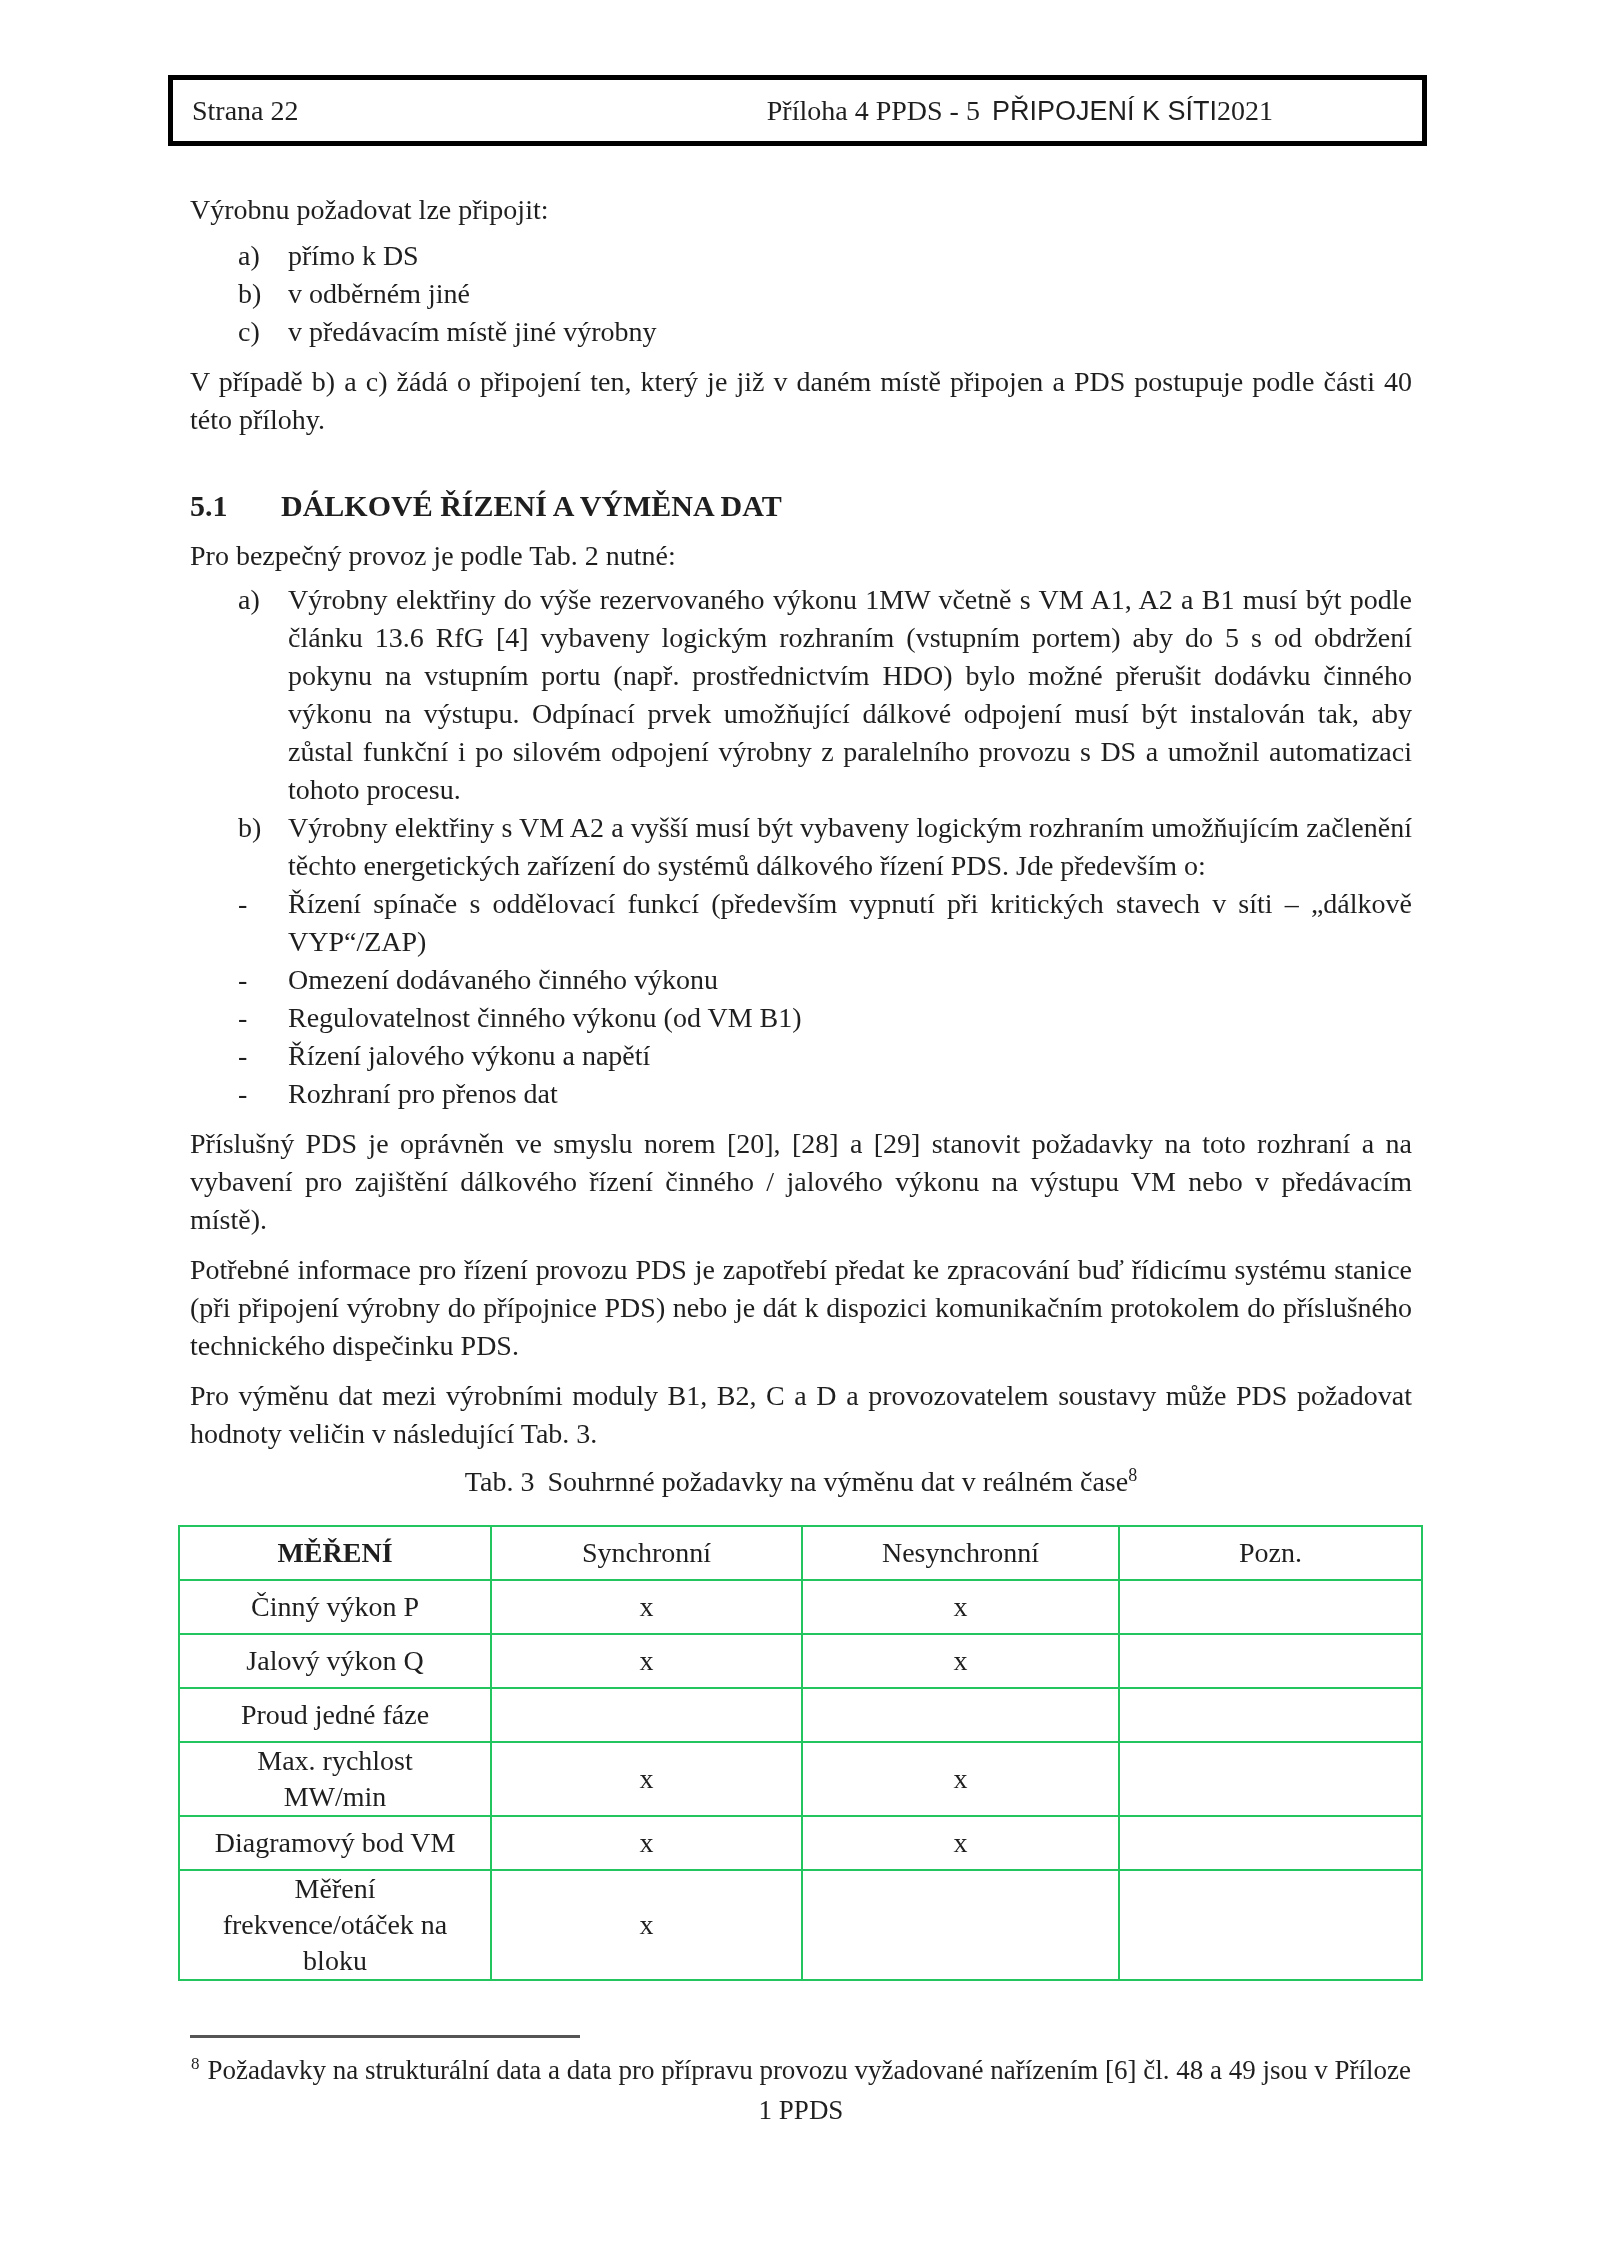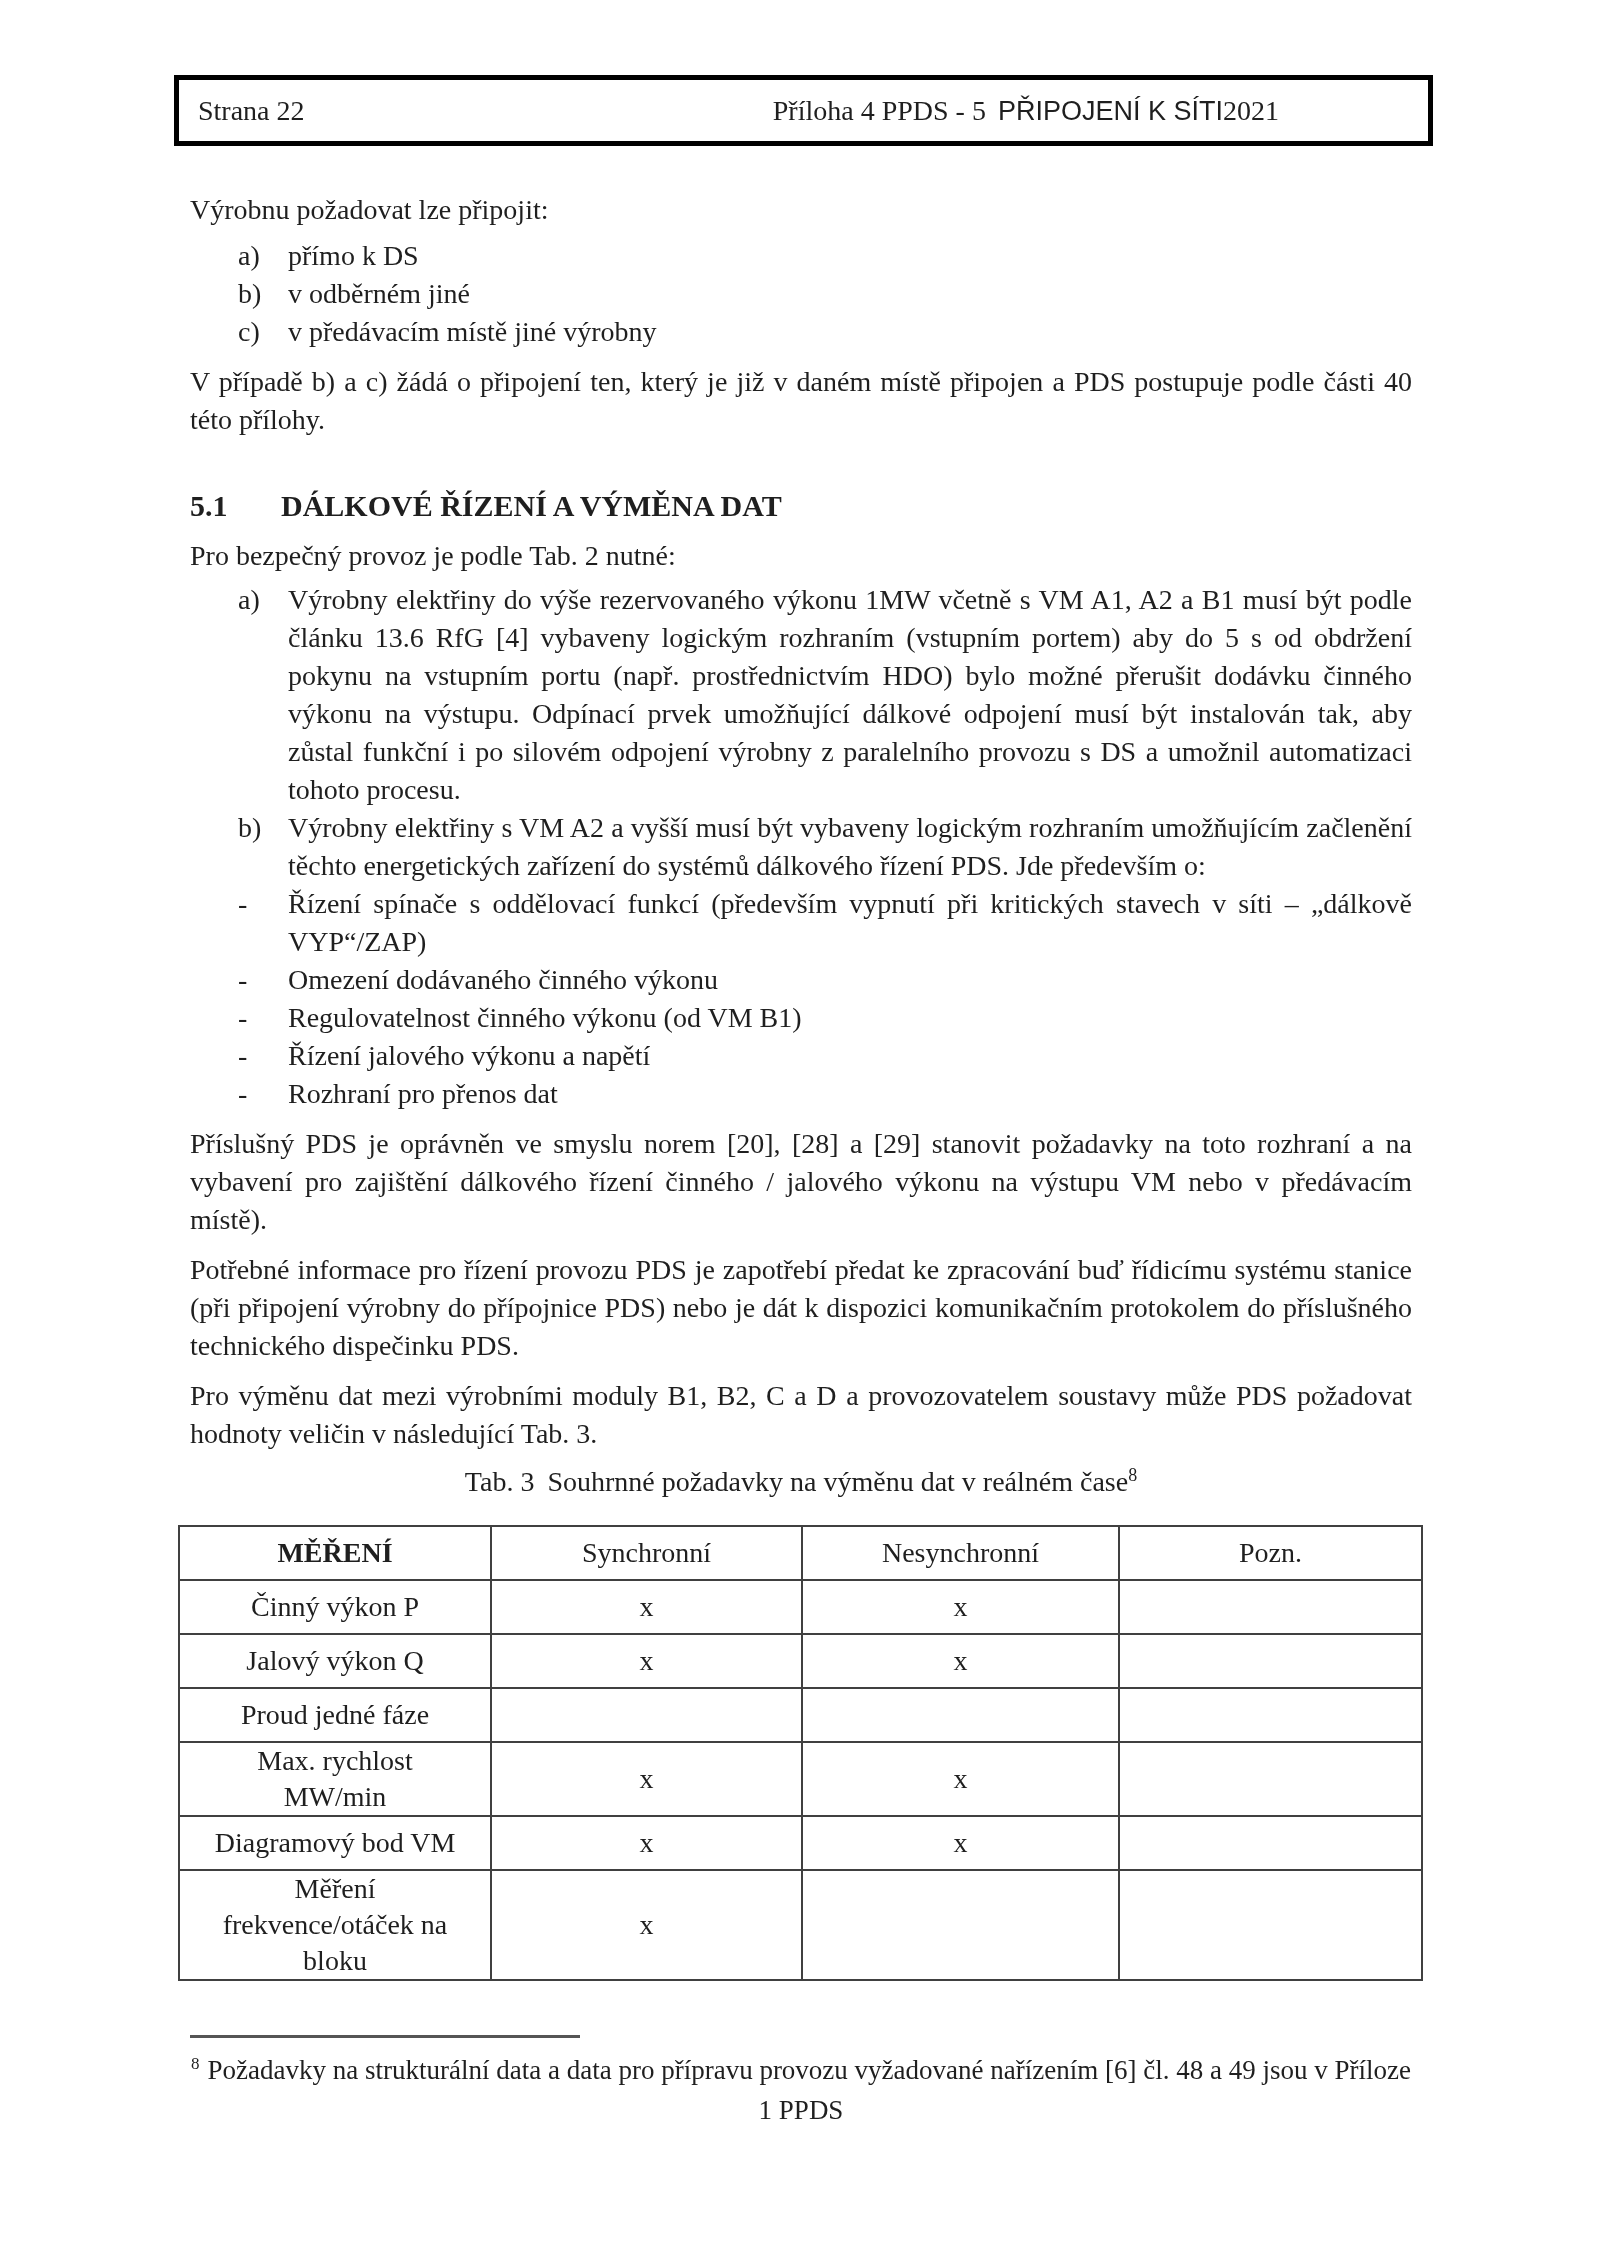--- a/index.html
+++ b/index.html
@@ -14,21 +14,21 @@
     background: #ffffff;
     color: #1f1f1f;
     font-family: "Liberation Serif", "DejaVu Serif", serif;
     font-size: 28px;
     line-height: 38px;
     overflow: hidden;
   }
   
   .header-box {
     position: absolute;
-    left: 174px;
+    left: 168px;
     top: 75px;
     width: 1259px;
     height: 71px;
     border: 5px solid #000000;
     box-sizing: border-box;
     display: flex;
     align-items: center;
     padding: 0 15px 0 19px;
   }
   .h-slot-left  { width: 190px; text-align: left;  white-space: nowrap; }
@@ -87,21 +87,21 @@
     vertical-align: super;
   }
   table.data-table {
     margin-top: 24px;
     margin-left: -12px;
     border-collapse: collapse;
     table-layout: fixed;
     width: 1243px;
   }
   table.data-table td {
-    border: 2px solid #404040;
+    border: 2px solid #22c55e;
     text-align: center;
     vertical-align: middle;
     padding: 0 23px;
     line-height: 36px;
     font-size: 28px;
   }
   tr.head-row td { height: 52px; }
   tr.data-row td { height: 52px; }
   tr.last-row td { height: 84px; }
   td.meas-head { font-weight: bold; }

